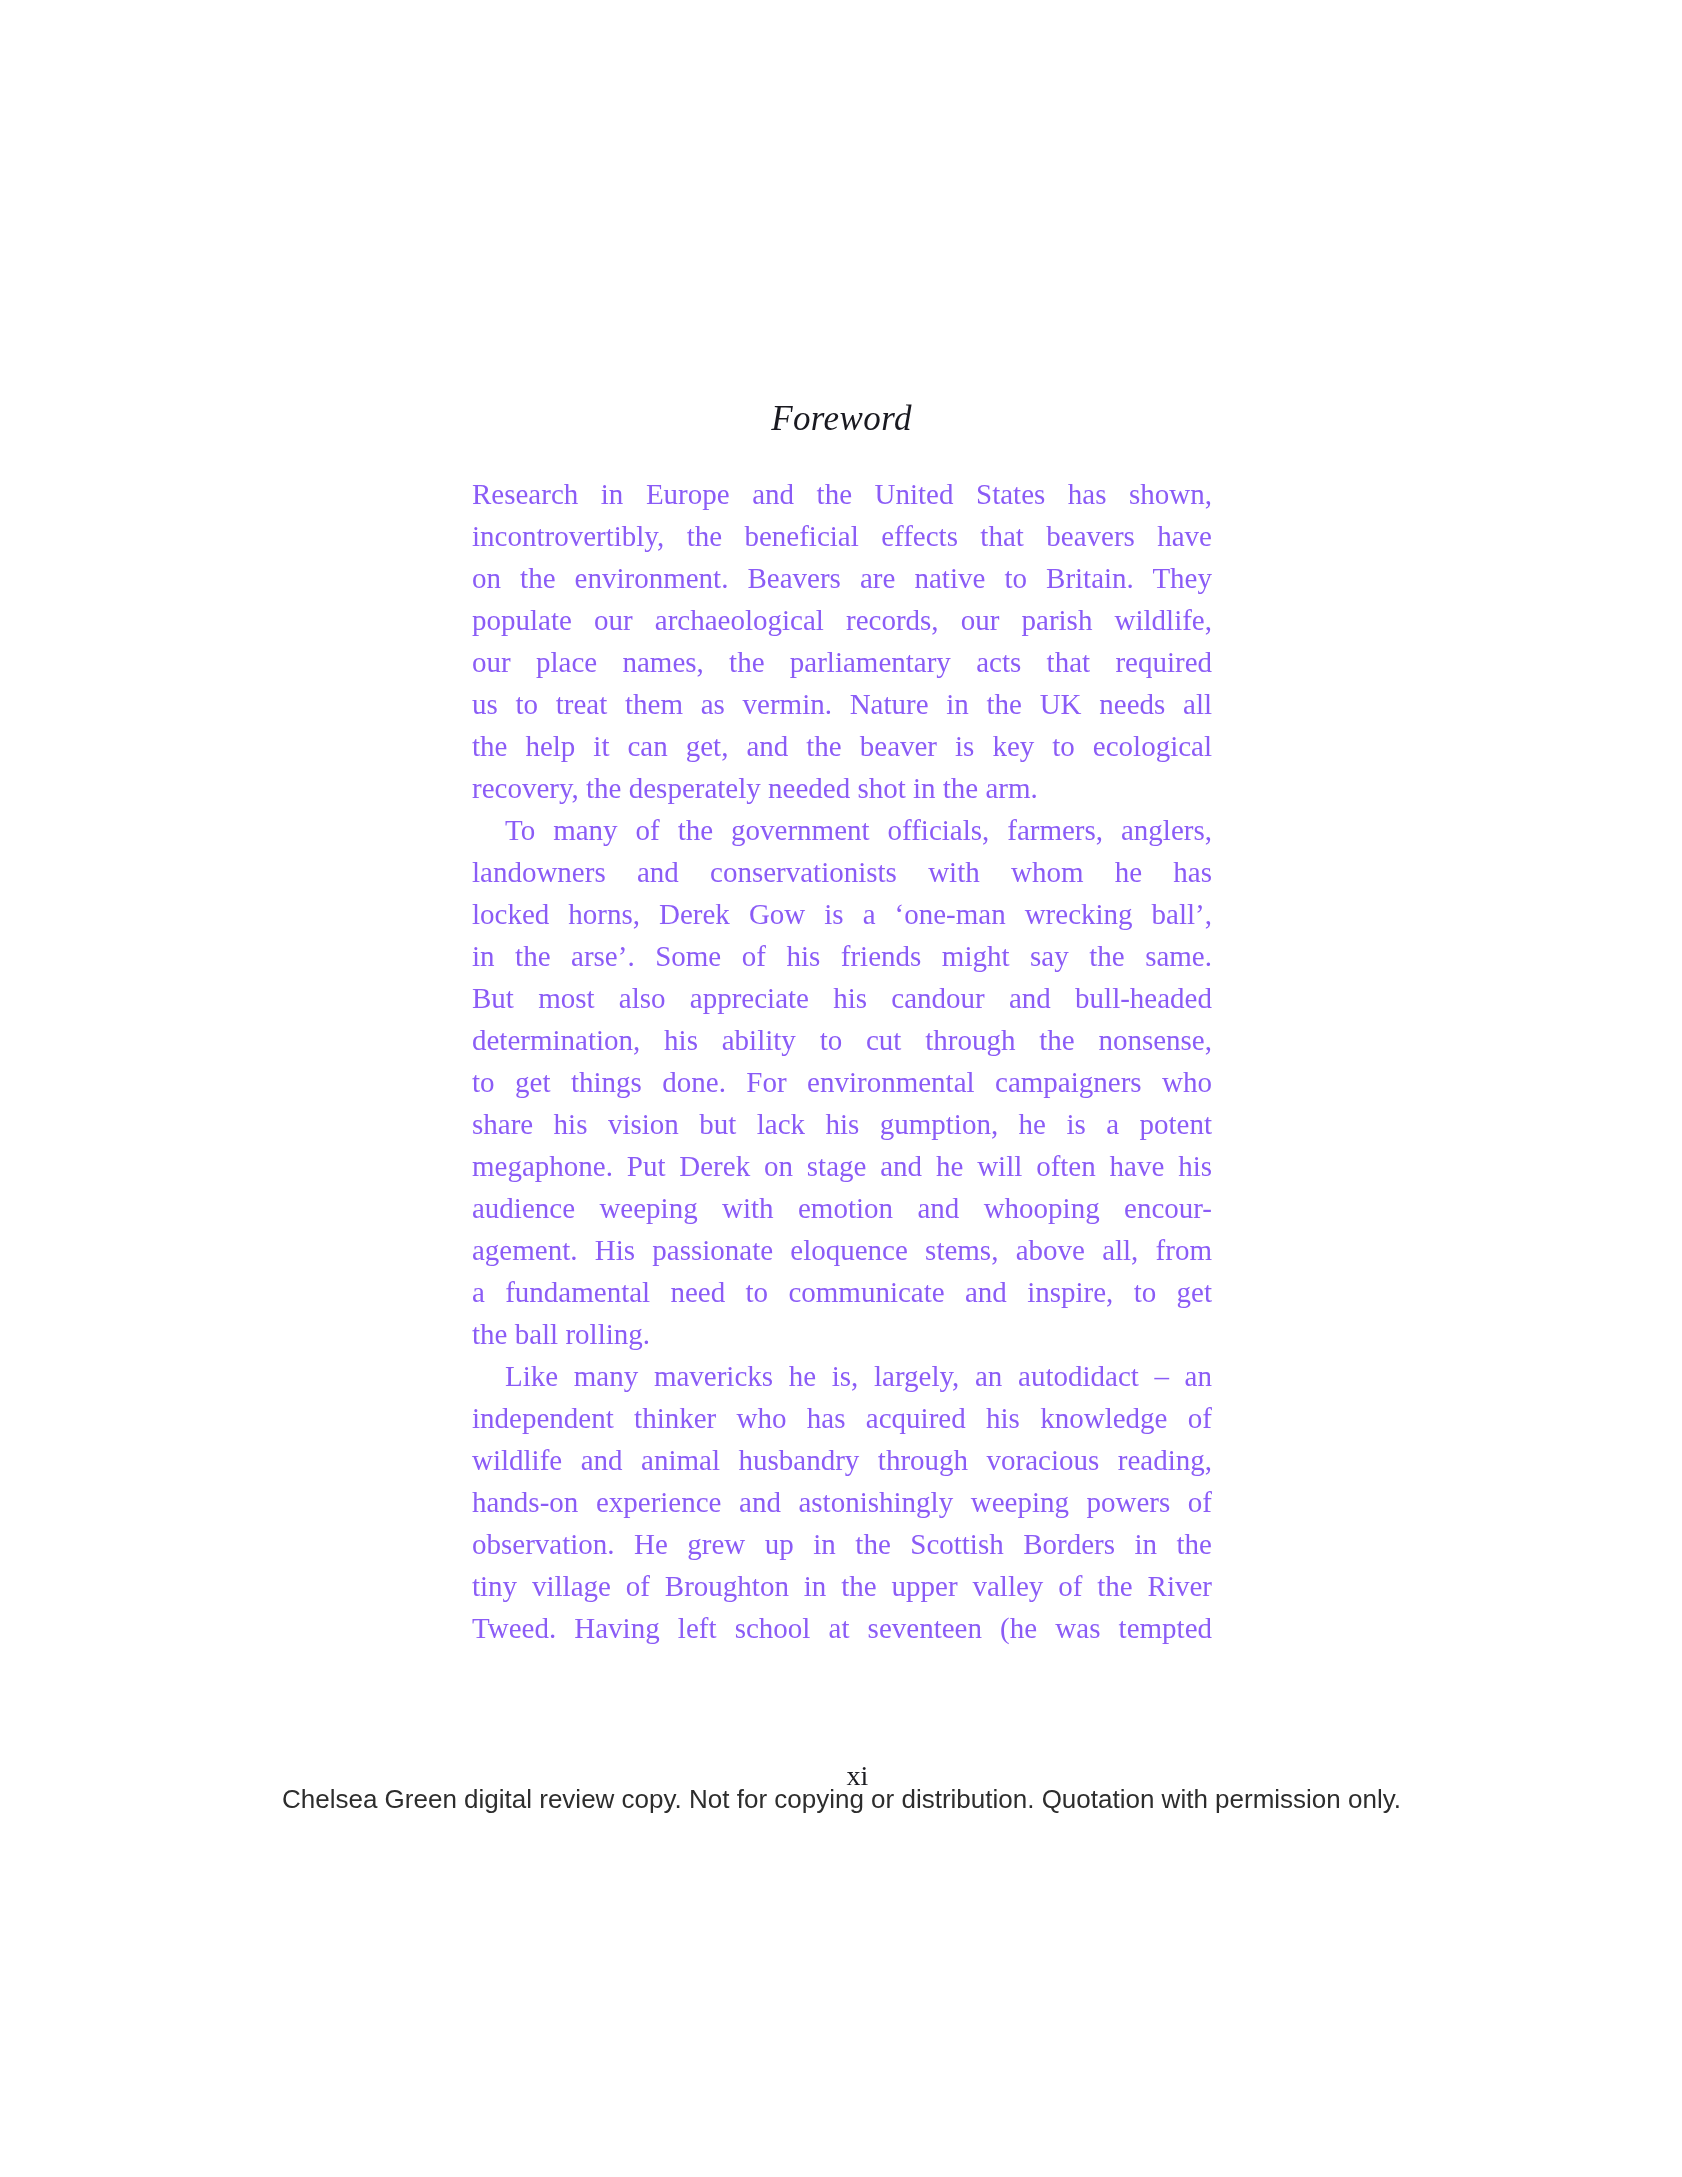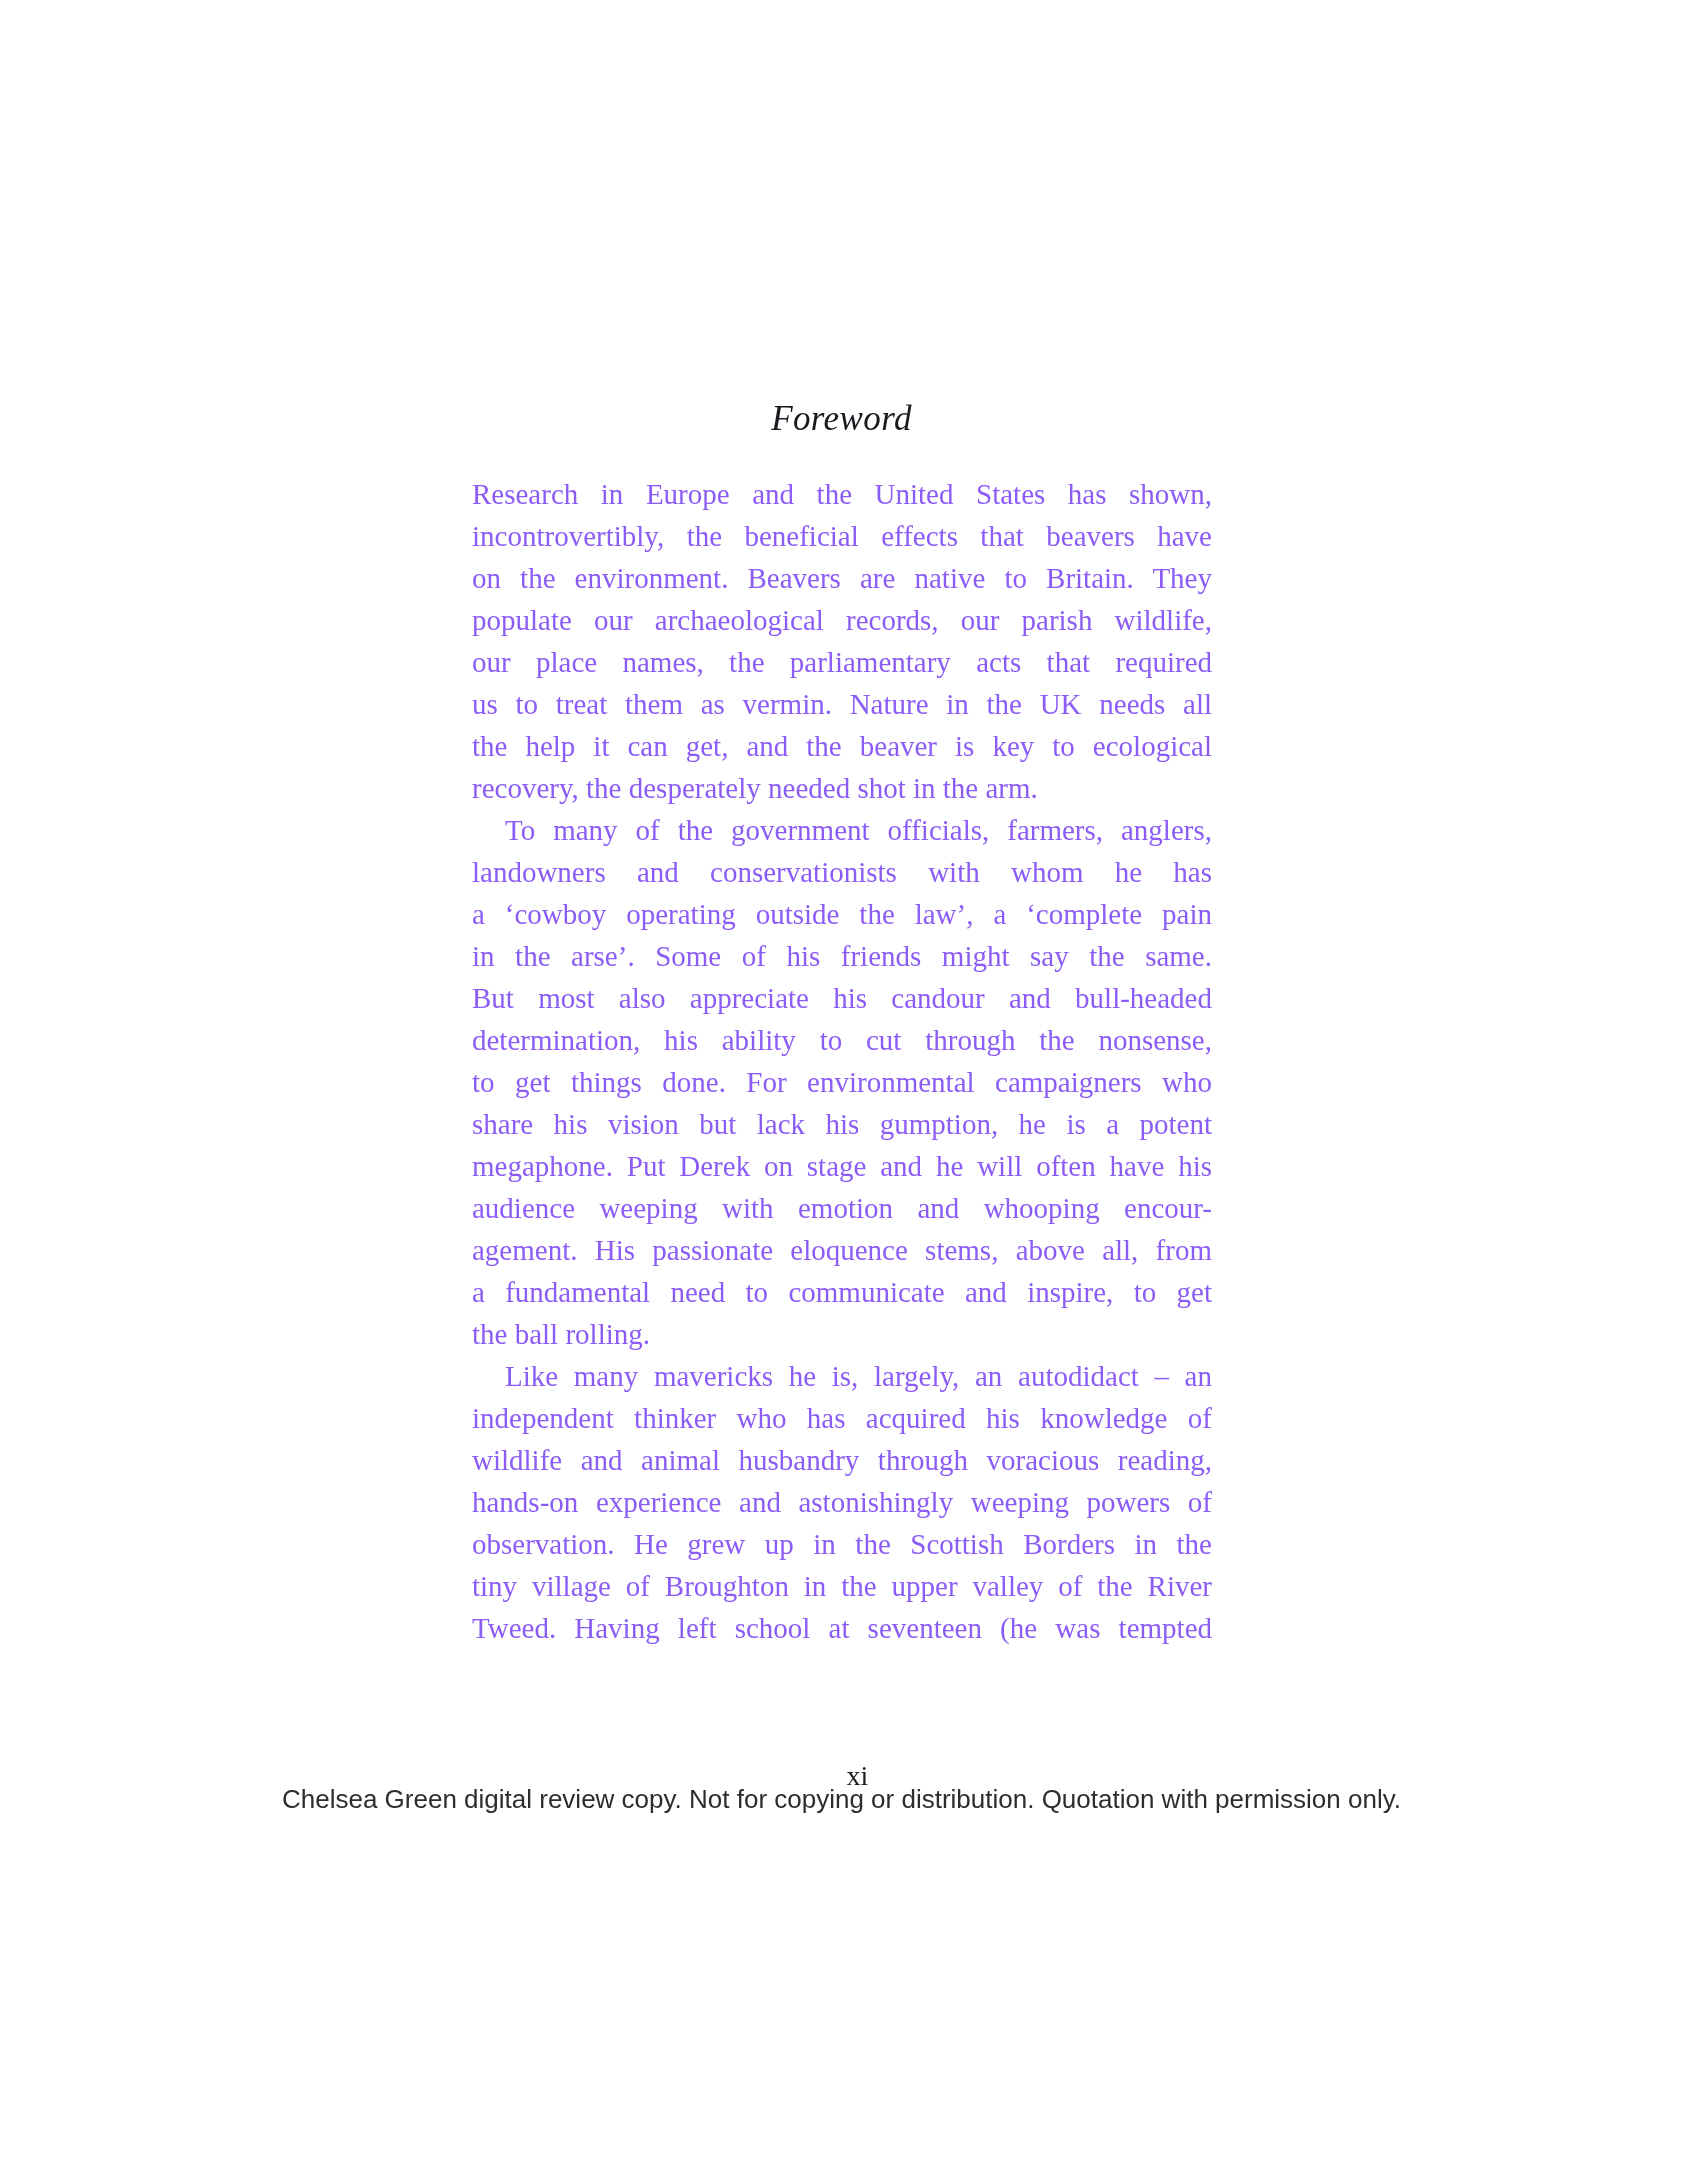--- a/index.html
+++ b/index.html
@@ -84,21 +84,21 @@
       <div class="line">populate our archaeological records, our parish wildlife,</div>
       <div class="line">our place names, the parliamentary acts that required</div>
       <div class="line">us to treat them as vermin. Nature in the UK needs all</div>
       <div class="line">the help it can get, and the beaver is key to ecological</div>
       <div class="line par-end">recovery, the desperately needed shot in the arm.</div>
     </div>
 
     <div class="para">
       <div class="line indent">To many of the government officials, farmers, anglers,</div>
       <div class="line">landowners and conservationists with whom he has</div>
-      <div class="line">a ‘cowboy operating outside the law’, a ‘complete pain</div>
+      <div class="line">locked horns, Derek Gow is a ‘one-man wrecking ball’,</div>
       <div class="line">in the arse’. Some of his friends might say the same.</div>
       <div class="line">But most also appreciate his candour and bull-headed</div>
       <div class="line">determination, his ability to cut through the nonsense,</div>
       <div class="line">to get things done. For environmental campaigners who</div>
       <div class="line">share his vision but lack his gumption, he is a potent</div>
       <div class="line">megaphone. Put Derek on stage and he will often have his</div>
       <div class="line">audience weeping with emotion and whooping encour-</div>
       <div class="line">agement. His passionate eloquence stems, above all, from</div>
       <div class="line">a fundamental need to communicate and inspire, to get</div>
       <div class="line par-end">the ball rolling.</div>

